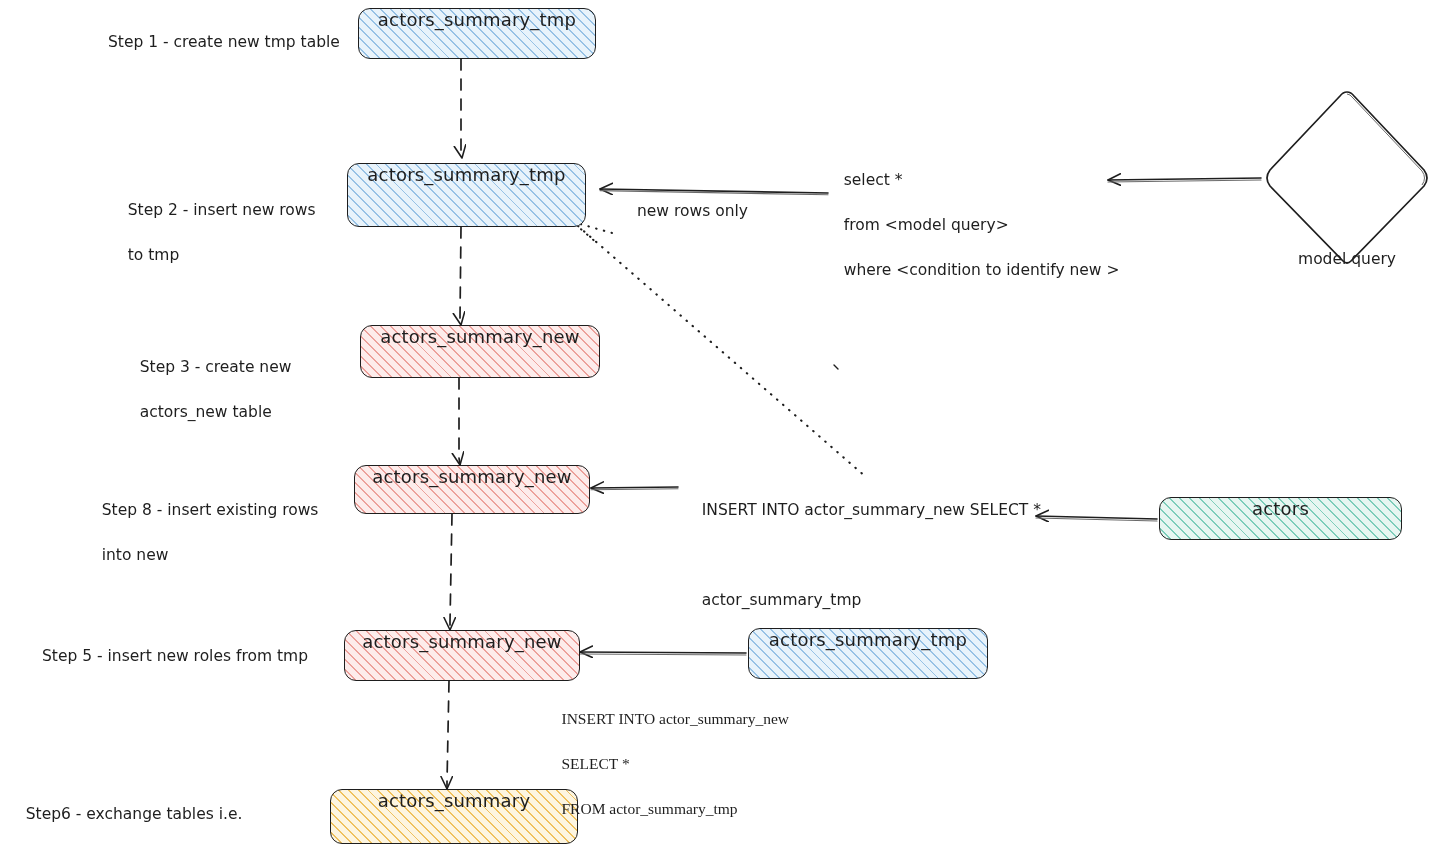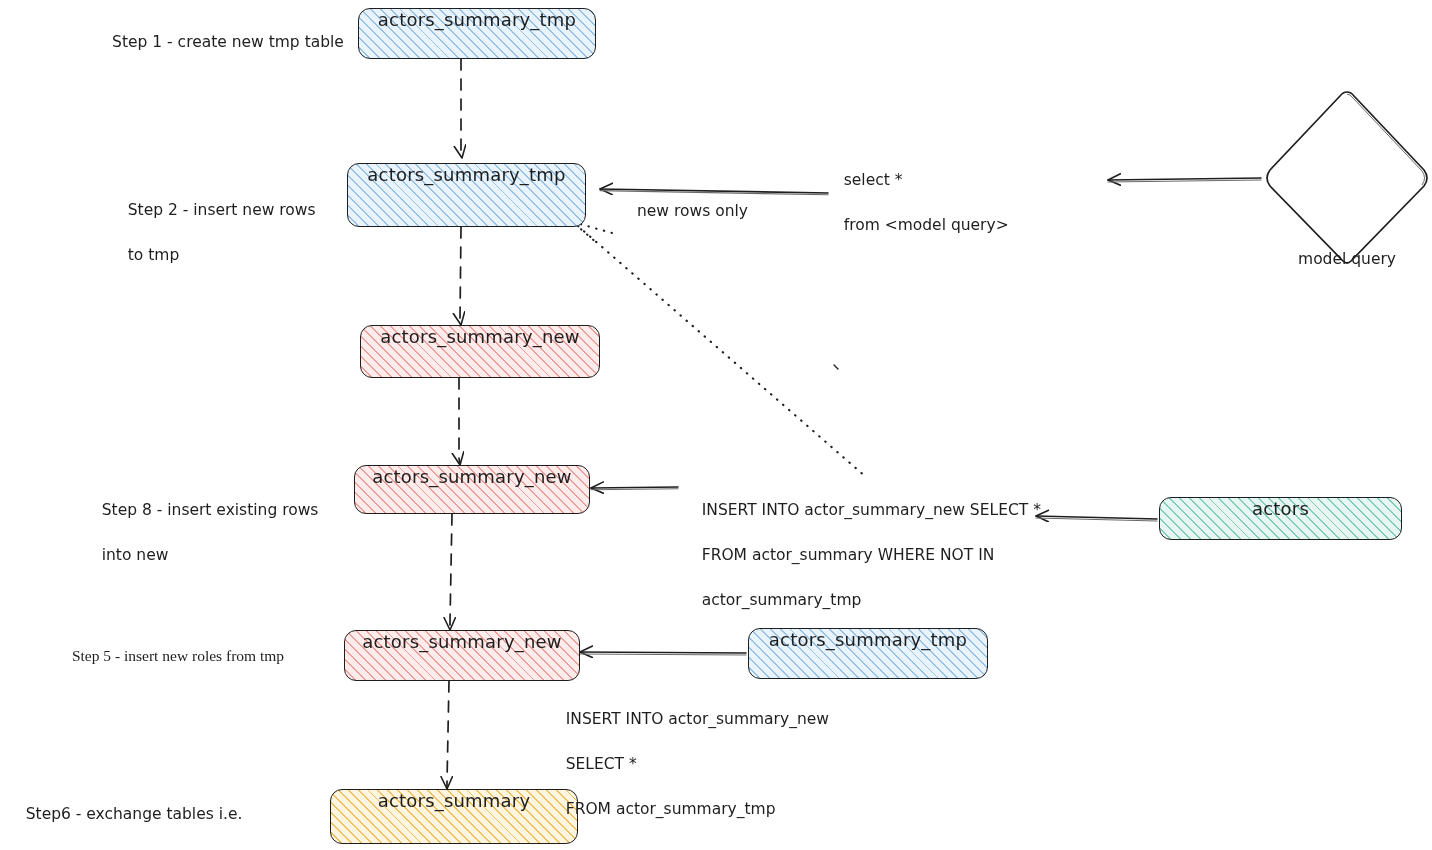--- a/index.html
+++ b/index.html
@@ -91,21 +91,21 @@
   }
   .diamond .label { position: relative; z-index: 2; }
   .txt {
     position: absolute;
     color: #1e1e1e;
     font-size: 15.5px;
     line-height: 1.45;
     white-space: pre;
   }
   .txt.center { text-align: left; }
-  .txt.right  { text-align: center; }
+  .txt.right  { text-align: left; }
   .txt.left   { text-align: left; }
 </style>
 </head>
 <body>
 
 <div id="canvas">
 
   <svg class="layer" viewBox="0 0 1432 850" xmlns="http://www.w3.org/2000/svg">
     <defs>
       <marker id="ah" markerWidth="16" markerHeight="16" refX="13" refY="6" orient="auto" markerUnits="userSpaceOnUse">
@@ -169,27 +169,31 @@
     </g>
   </svg>
 
   <div class="txt right" style="left:108px; top:31px; width:240px;">Step 1 - create new tmp table</div>
 
   <div class="txt center" style="left:108px; top:177px; width:232px;">
     <span>Step 2 - insert new rows</span><br>
     <span>to tmp</span>
   </div>
 
+  <div class="txt center" style="left:120px; top:334px; width:215px;">
+    <span>Step 3 - create new</span><br>
+    <span>actors_new table</span>
+  </div>
 
   <div class="txt center" style="left:82px; top:477px; width:248px;">
     <span>Step 8 - insert existing rows</span><br>
     <span>into new</span>
   </div>
 
-  <div class="txt right" style="left:42px; top:645px; width:272px;font-family:Liberation Serif, serif;">Step 5 - insert new roles from tmp</div>
+  <div class="txt right" style="left:42px; top:645px; width:272px;">Step 5 - insert new roles from tmp</div>
 
   <div class="txt center" style="left:6px; top:781px; width:312px;">
     <span>Step6 - exchange tables i.e.</span><br>
     
   </div>
 
   <div class="node blue" style="left:358px; top:8px; width:238px; height:51px;">
     <span class="label">actors_summary_tmp</span>
   </div>
 
@@ -228,27 +232,28 @@
       <path d="M86 6 Q89 6 92 10 L161 83 Q166 90 161 97" fill="none" stroke="#6b6b6b" stroke-width="1" stroke-linejoin="round"></path>
     </svg>
     <span class="label">model query</span>
   </div>
 
   <div class="txt left" style="left:637px; top:200px;">new rows only</div>
 
   <div class="txt center" style="left:824px; top:147px; width:280px;">
     <span>select *</span><br>
     <span>from &lt;model query&gt;</span><br>
+    <span>where &lt;condition to identify new &gt;</span>
   </div>
 
   <div class="txt center" style="left:682px; top:477px; width:350px;">
     <span>INSERT INTO actor_summary_new SELECT *</span><br>
-    <span>FROM actor_summary WHERE NOT IN</span><br>
+    <br>
     <span>actor_summary_tmp</span>
   </div>
 
-  <div class="txt center" style="left:546px; top:686px; width:284px;">
+  <div class="txt center" style="left:546px; top:686px; width:284px;font-family:Liberation Serif, serif;">
     <span>INSERT INTO actor_summary_new</span><br>
     <span>SELECT *</span><br>
     <span>FROM actor_summary_tmp</span>
   </div>
 
 </div>
 
 </body></html>

